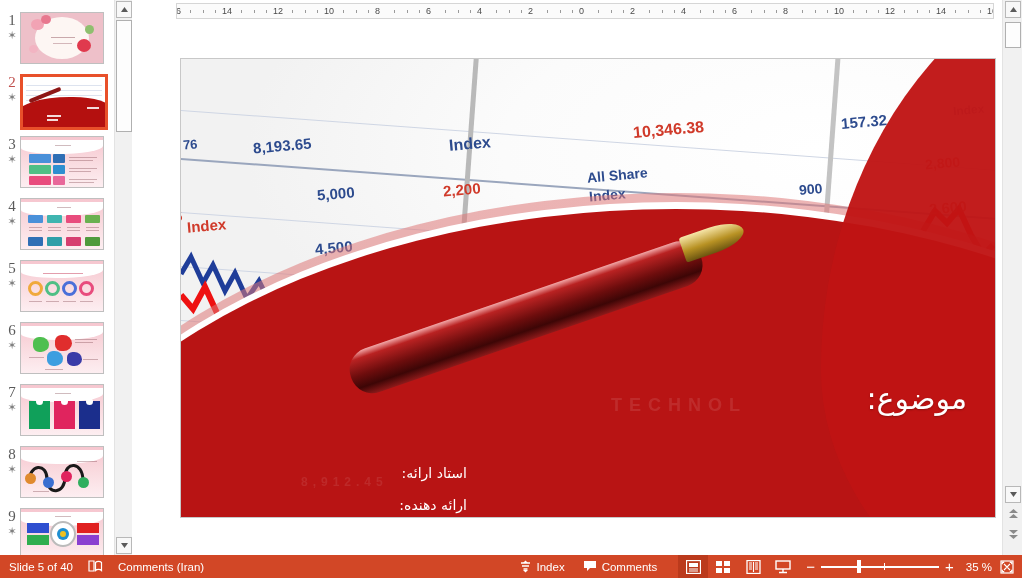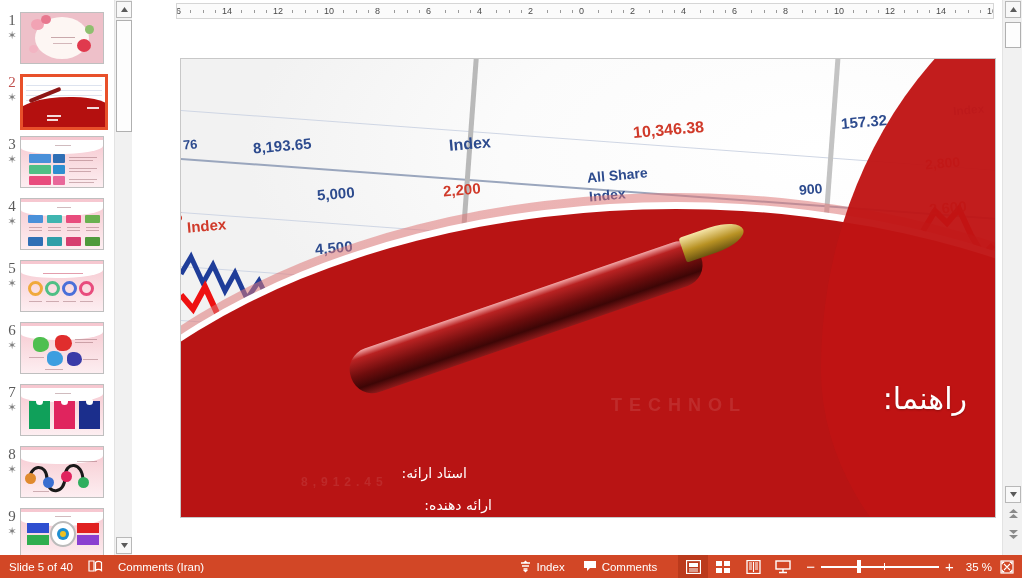--- a/index.html
+++ b/index.html
@@ -123,21 +123,21 @@
     border-radius:3px 55% 55% 3px; transform:rotate(-19deg);
   }
 
   #slide-texts{ position:absolute; inset:0; }
   .fa{
     position:absolute; direction:rtl; color:#fff; text-align:right;
     font-family:"DejaVu Sans", sans-serif;
   }
   #subject{ right:28px; top:322px; font-size:30px; text-shadow:0 1px 2px rgba(0,0,0,.25);}
   #advisor{ right:528px; top:406px; font-size:14px; }
-  #presenter{ right:503px; top:438px; font-size:14px; }
+  #presenter{ right:528px; top:438px; font-size:14px; }
 
   
   #right-scroll{
     position:absolute; right:0; top:0; width:20px; height:555px;
     background:#f1f1f1; border-left:1px solid #e3e3e3;
   }
 
   
   #status{
     position:absolute; left:0; bottom:0; width:1022px; height:23px;
@@ -544,21 +544,21 @@
 
       <div class="num" style="left:120px;top:416px;font-size:12px;color:rgba(255,255,255,.09);letter-spacing:5px;">8,912.45</div>
       <div class="num" style="left:430px;top:336px;font-size:18px;color:rgba(255,255,255,.10);letter-spacing:7px;">TECHNOL</div>
       <div class="num" style="left:322px;top:104px;font-size:12px;color:rgba(255,255,255,.08);">index</div>
 
       <div class="pen-body"></div>
       <div class="pen-tip"></div>
     </div>
 
     <div id="slide-texts">
-      <div class="fa" id="subject">راهنما:</div>
+      <div class="fa" id="subject">موضوع:</div>
       <div class="fa" id="advisor">استاد ارائه:</div>
       <div class="fa" id="presenter">ارائه دهنده:</div>
     </div>
   </div>
 </div>
 
 <div id="right-scroll">
   <div class="sb-btn" style="left:2px;top:1px">
     <svg width="7" height="5" viewBox="0 0 7 5">
         <path d="M3.5 0 L7 5 L0 5 Z" fill="#5a5a5a"></path>

